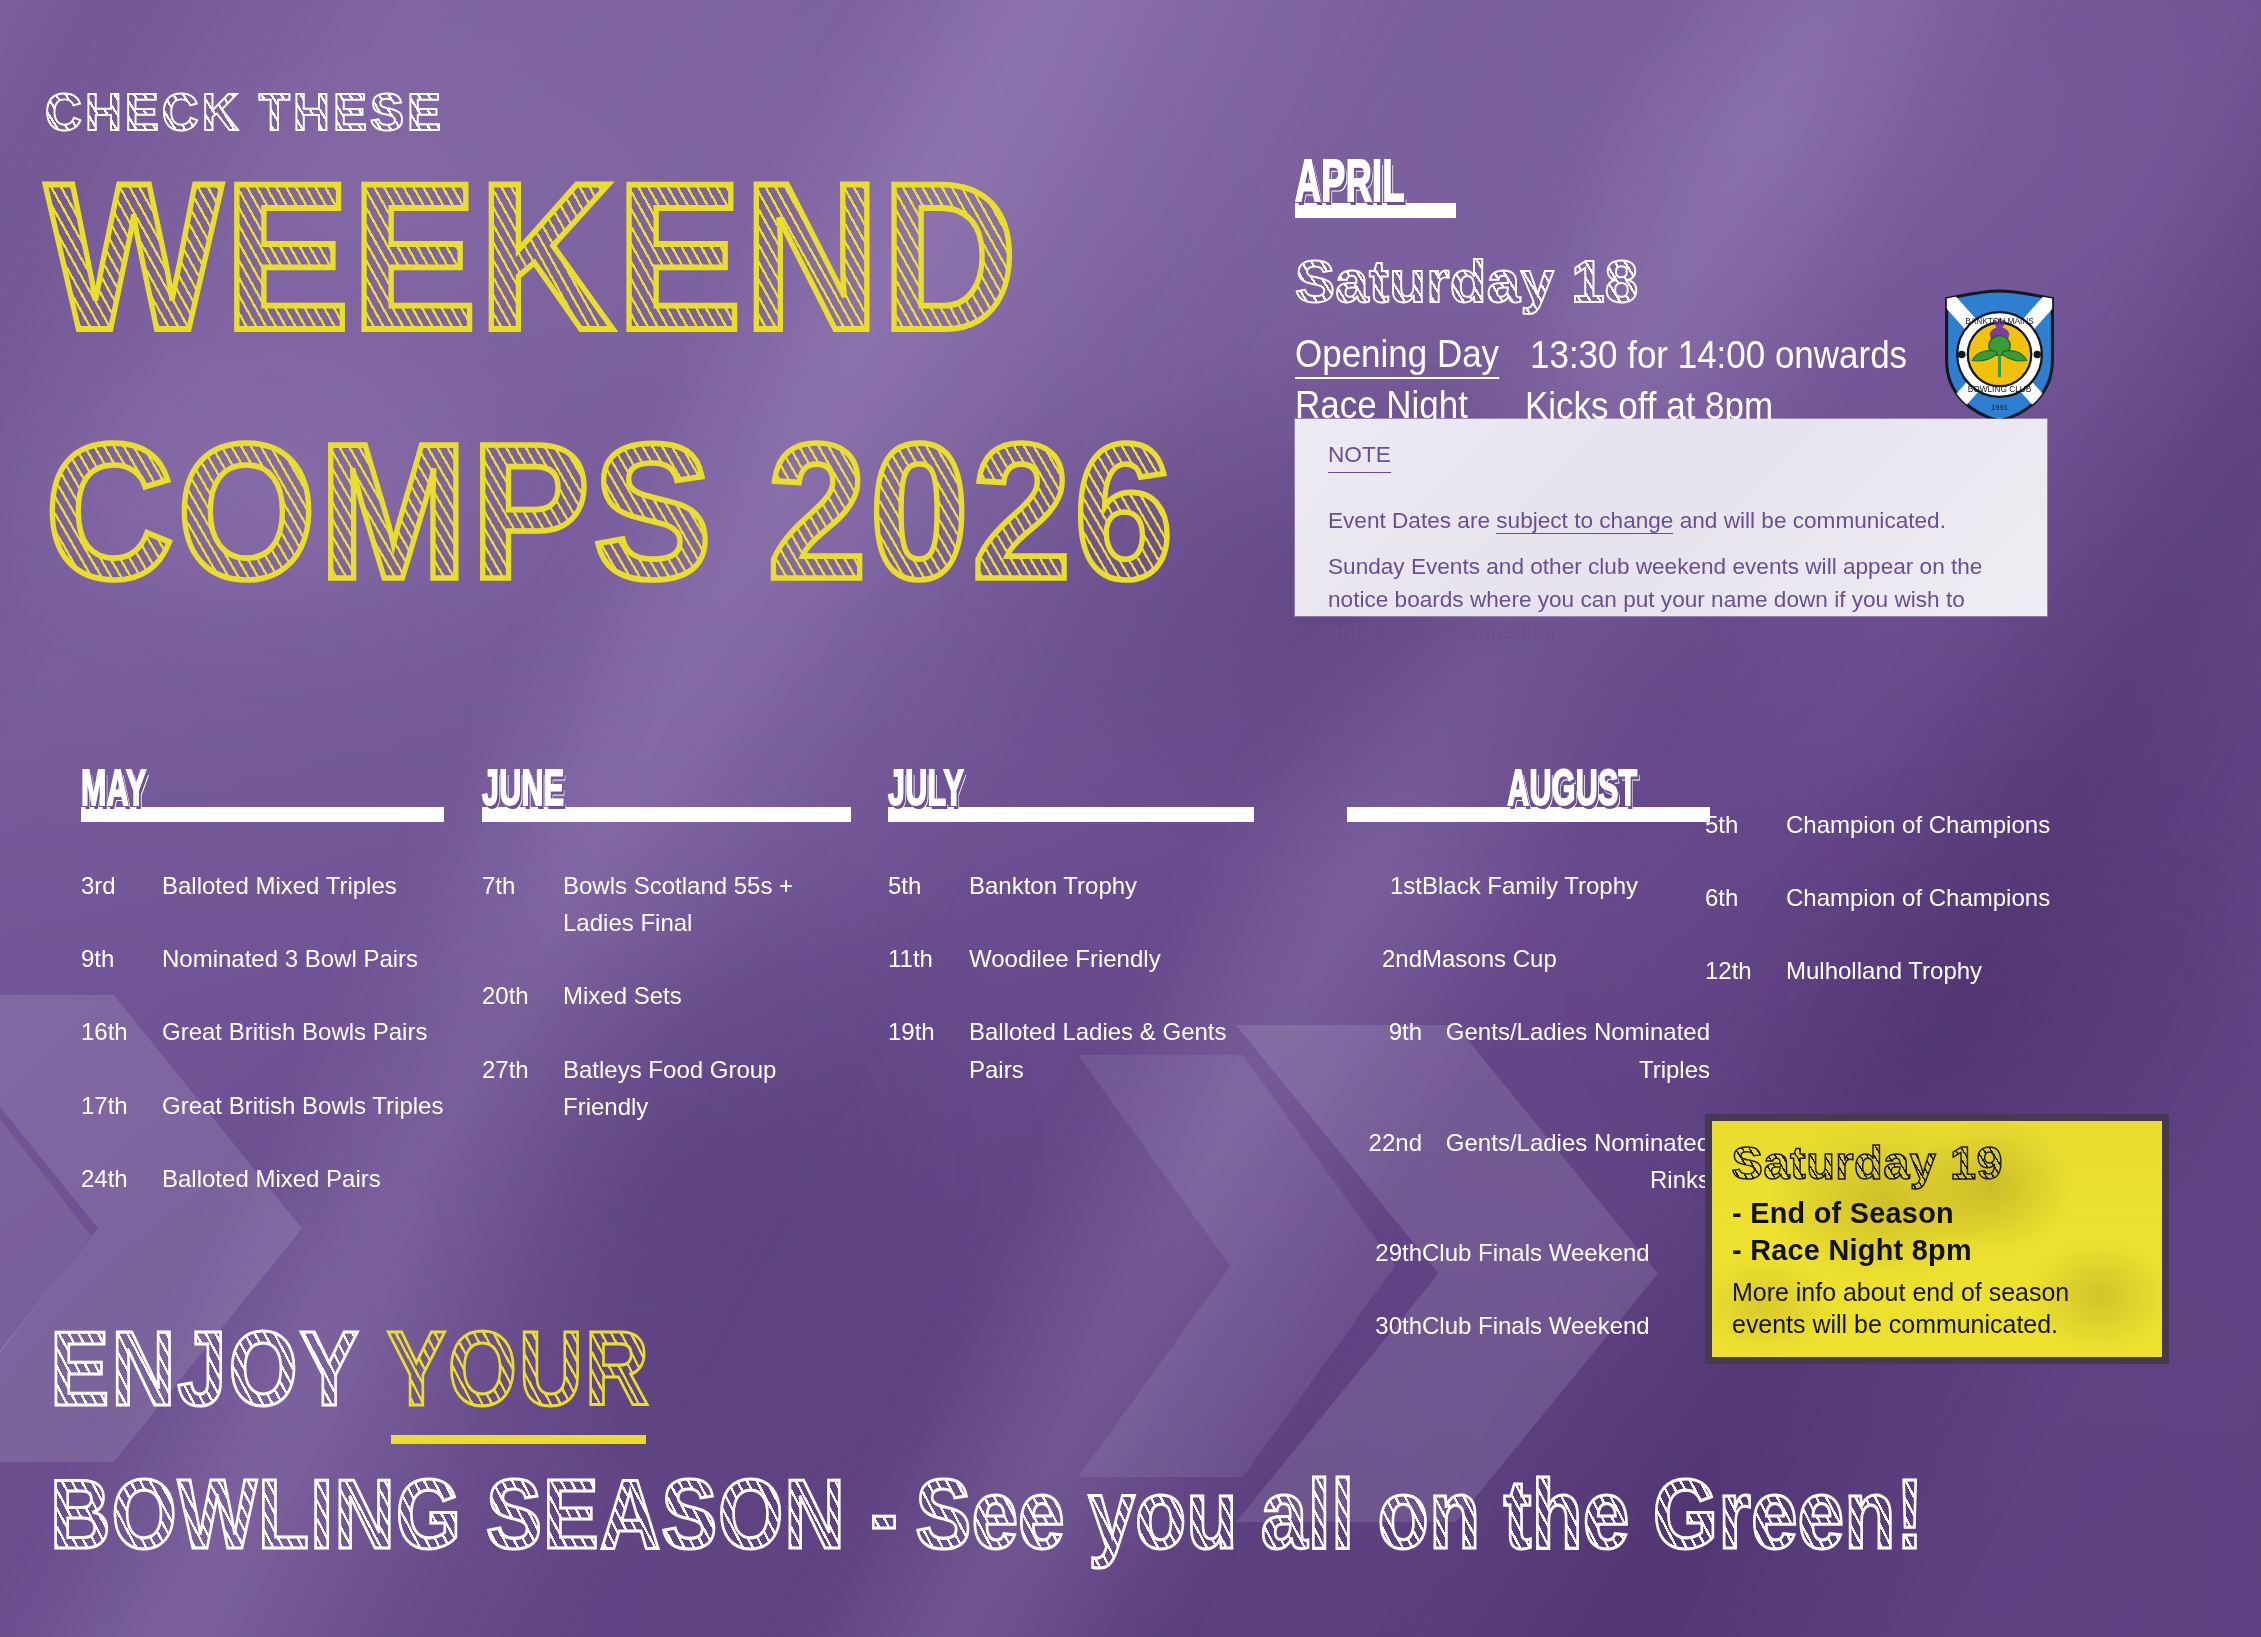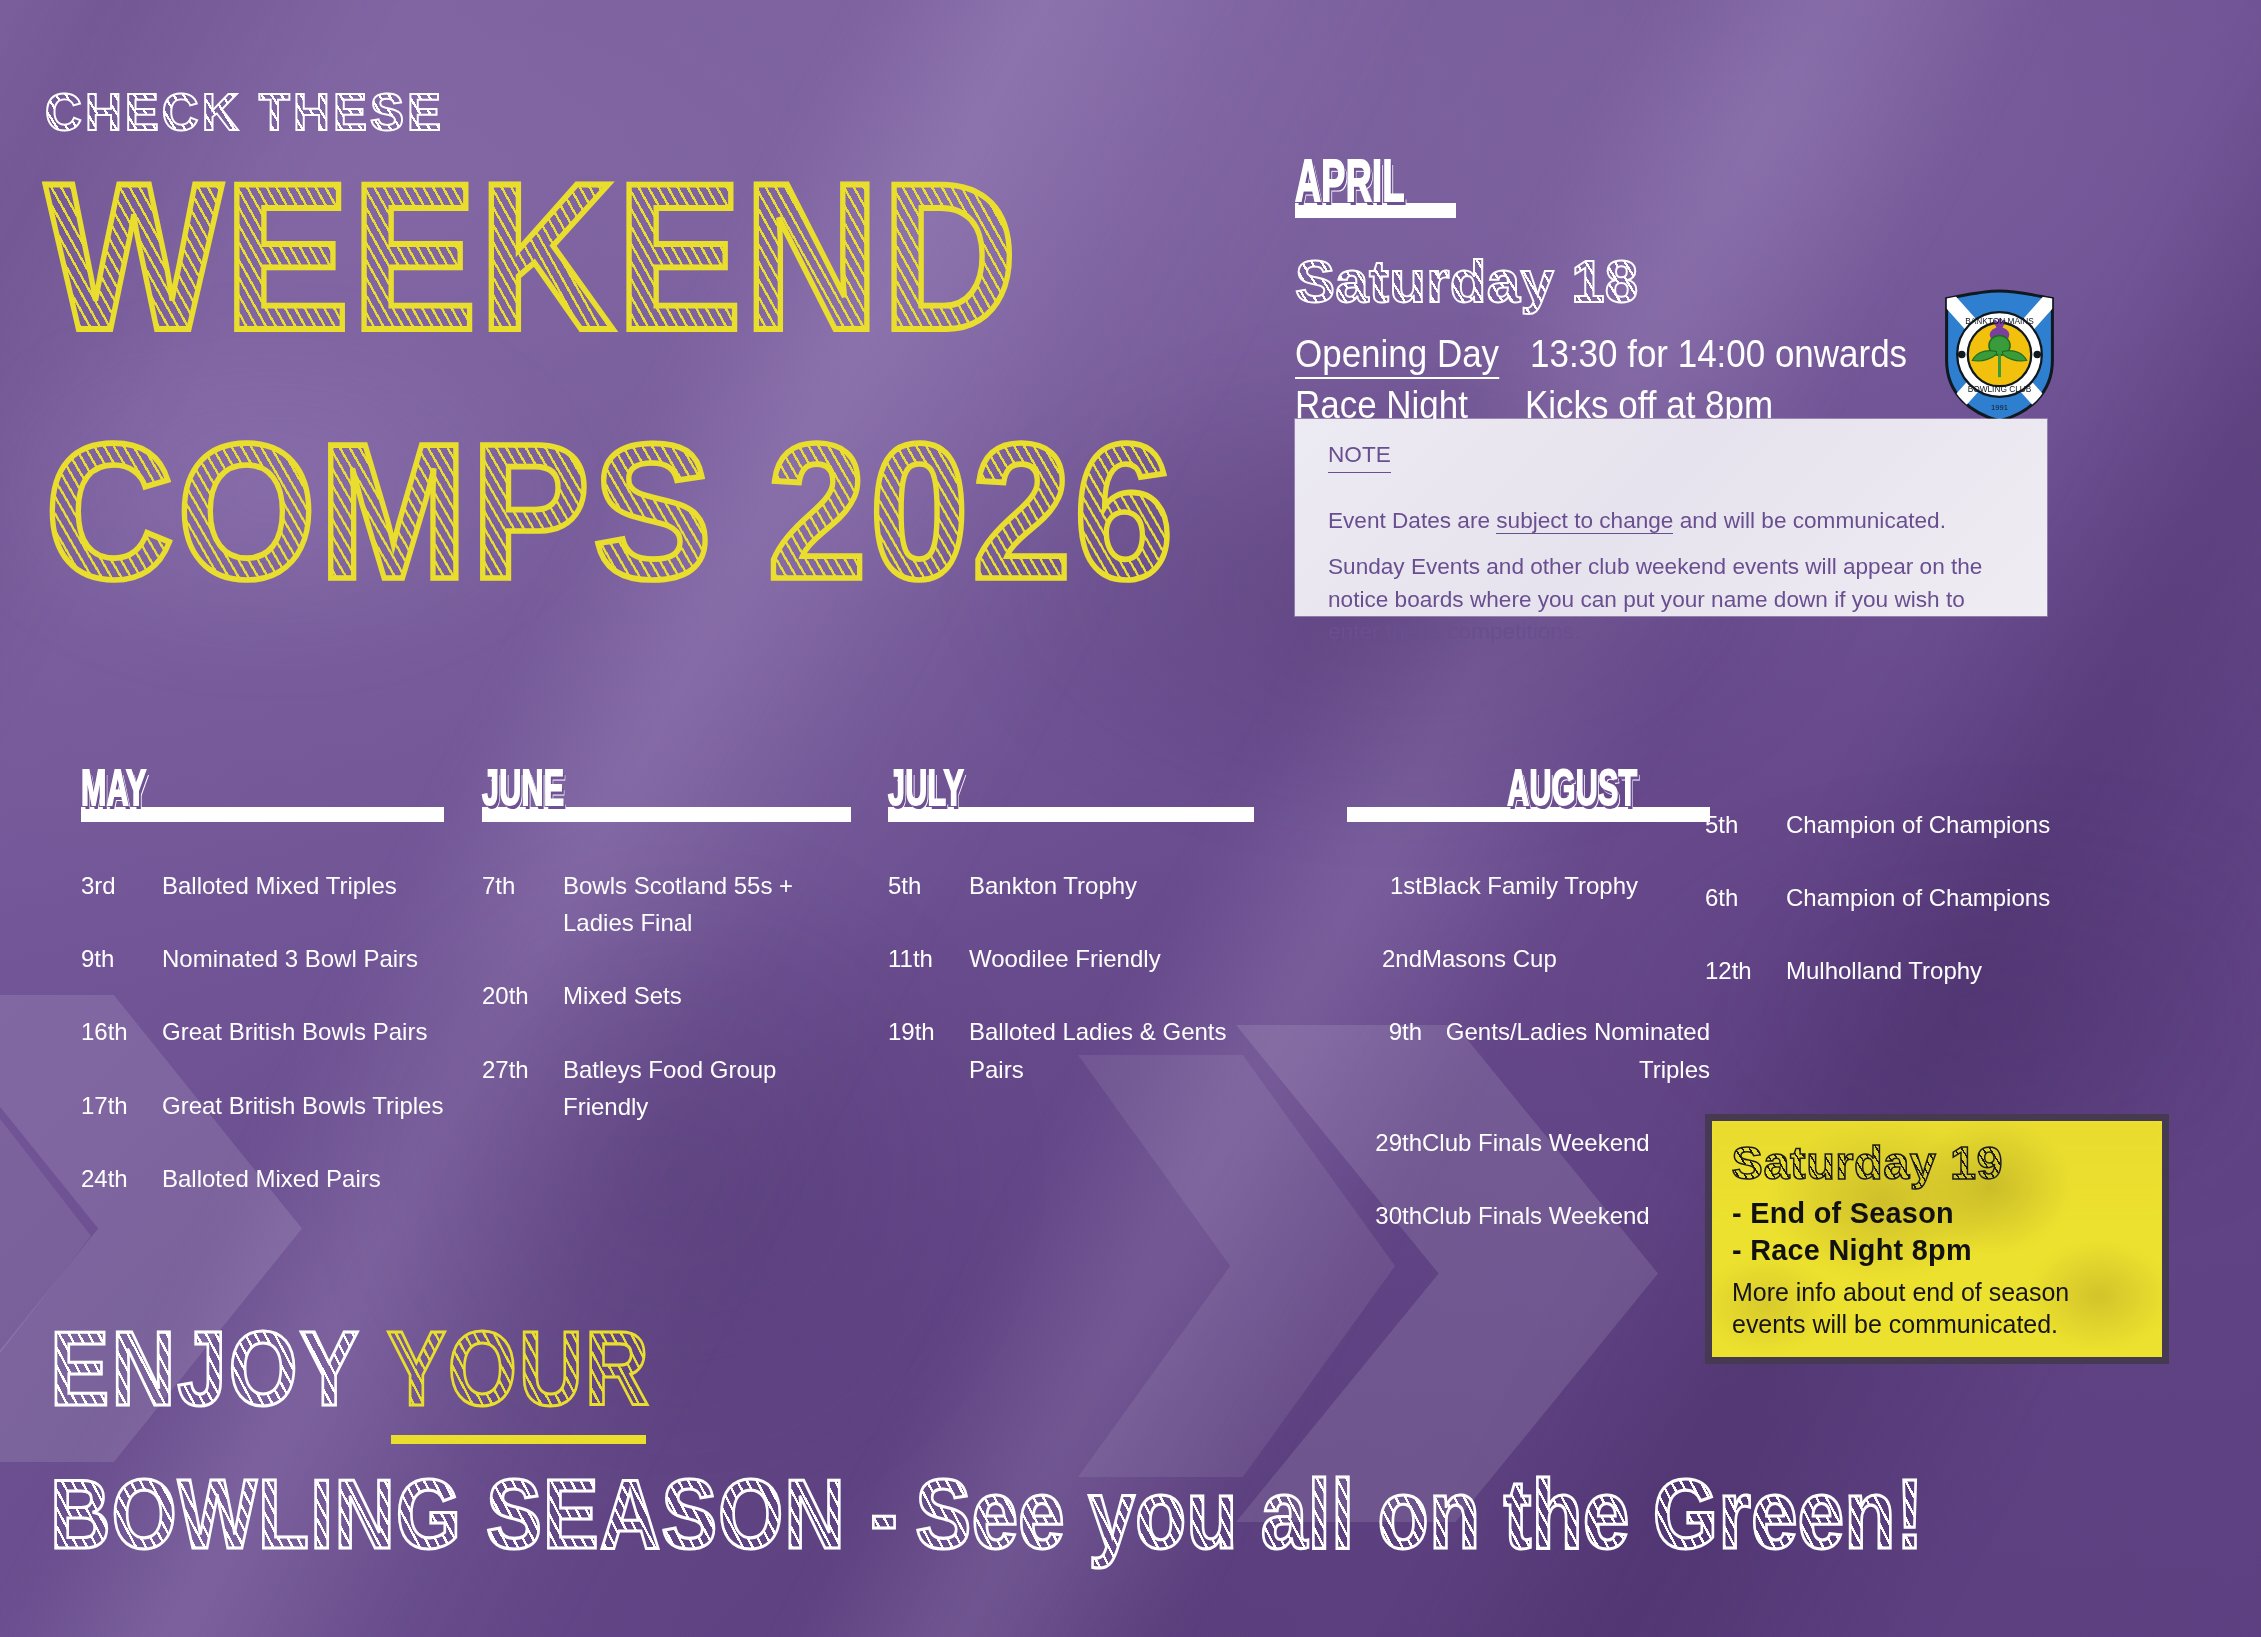--- a/index.html
+++ b/index.html
@@ -128,21 +128,21 @@
   .mh-rule{display:block;height:15px;background:#ffffff;margin-top:3px;}
   #april-rule{width:161px;}
 
   #saturday18{
     display:block;margin-top:29px;
     font-size:60px;font-weight:bold;letter-spacing:.005em;
     -webkit-text-stroke-width:1.9px;
   }
 
   .april-lines{margin-top:16.6px;color:#ffffff;}
-  .april-row{display:flex;align-items:flex-start;gap:13.6px;margin-bottom:4.5px;}
+  .april-row{display:flex;align-items:center;gap:13.6px;margin-bottom:4.5px;}
   .april-label{
     font-size:38px;font-weight:400;
     border-bottom:2.3px solid #ffffff;padding-bottom:1.5px;
     min-width:216px;
     font-stretch:condensed;
     transform:scaleX(.92);transform-origin:left center;
   }
   .april-val{font-size:38px;font-weight:400;transform:scaleX(.92);transform-origin:left center;}
 
   
@@ -395,20 +395,24 @@
         </div>
       <div class="ev">
           <span class="ev-date">2nd</span>
           <span class="ev-name">Masons Cup</span>
         </div>
       <div class="ev">
           <span class="ev-date">9th</span>
           <span class="ev-name">Gents/Ladies Nominated Triples</span>
         </div>
       <div class="ev">
+          <span class="ev-date">22nd</span>
+          <span class="ev-name">Gents/Ladies Nominated Rinks</span>
+        </div>
+      <div class="ev">
           <span class="ev-date">29th</span>
           <span class="ev-name">Club Finals Weekend</span>
         </div>
       <div class="ev">
           <span class="ev-date">30th</span>
           <span class="ev-name">Club Finals Weekend</span>
         </div>
     </div>
   </div>
 

